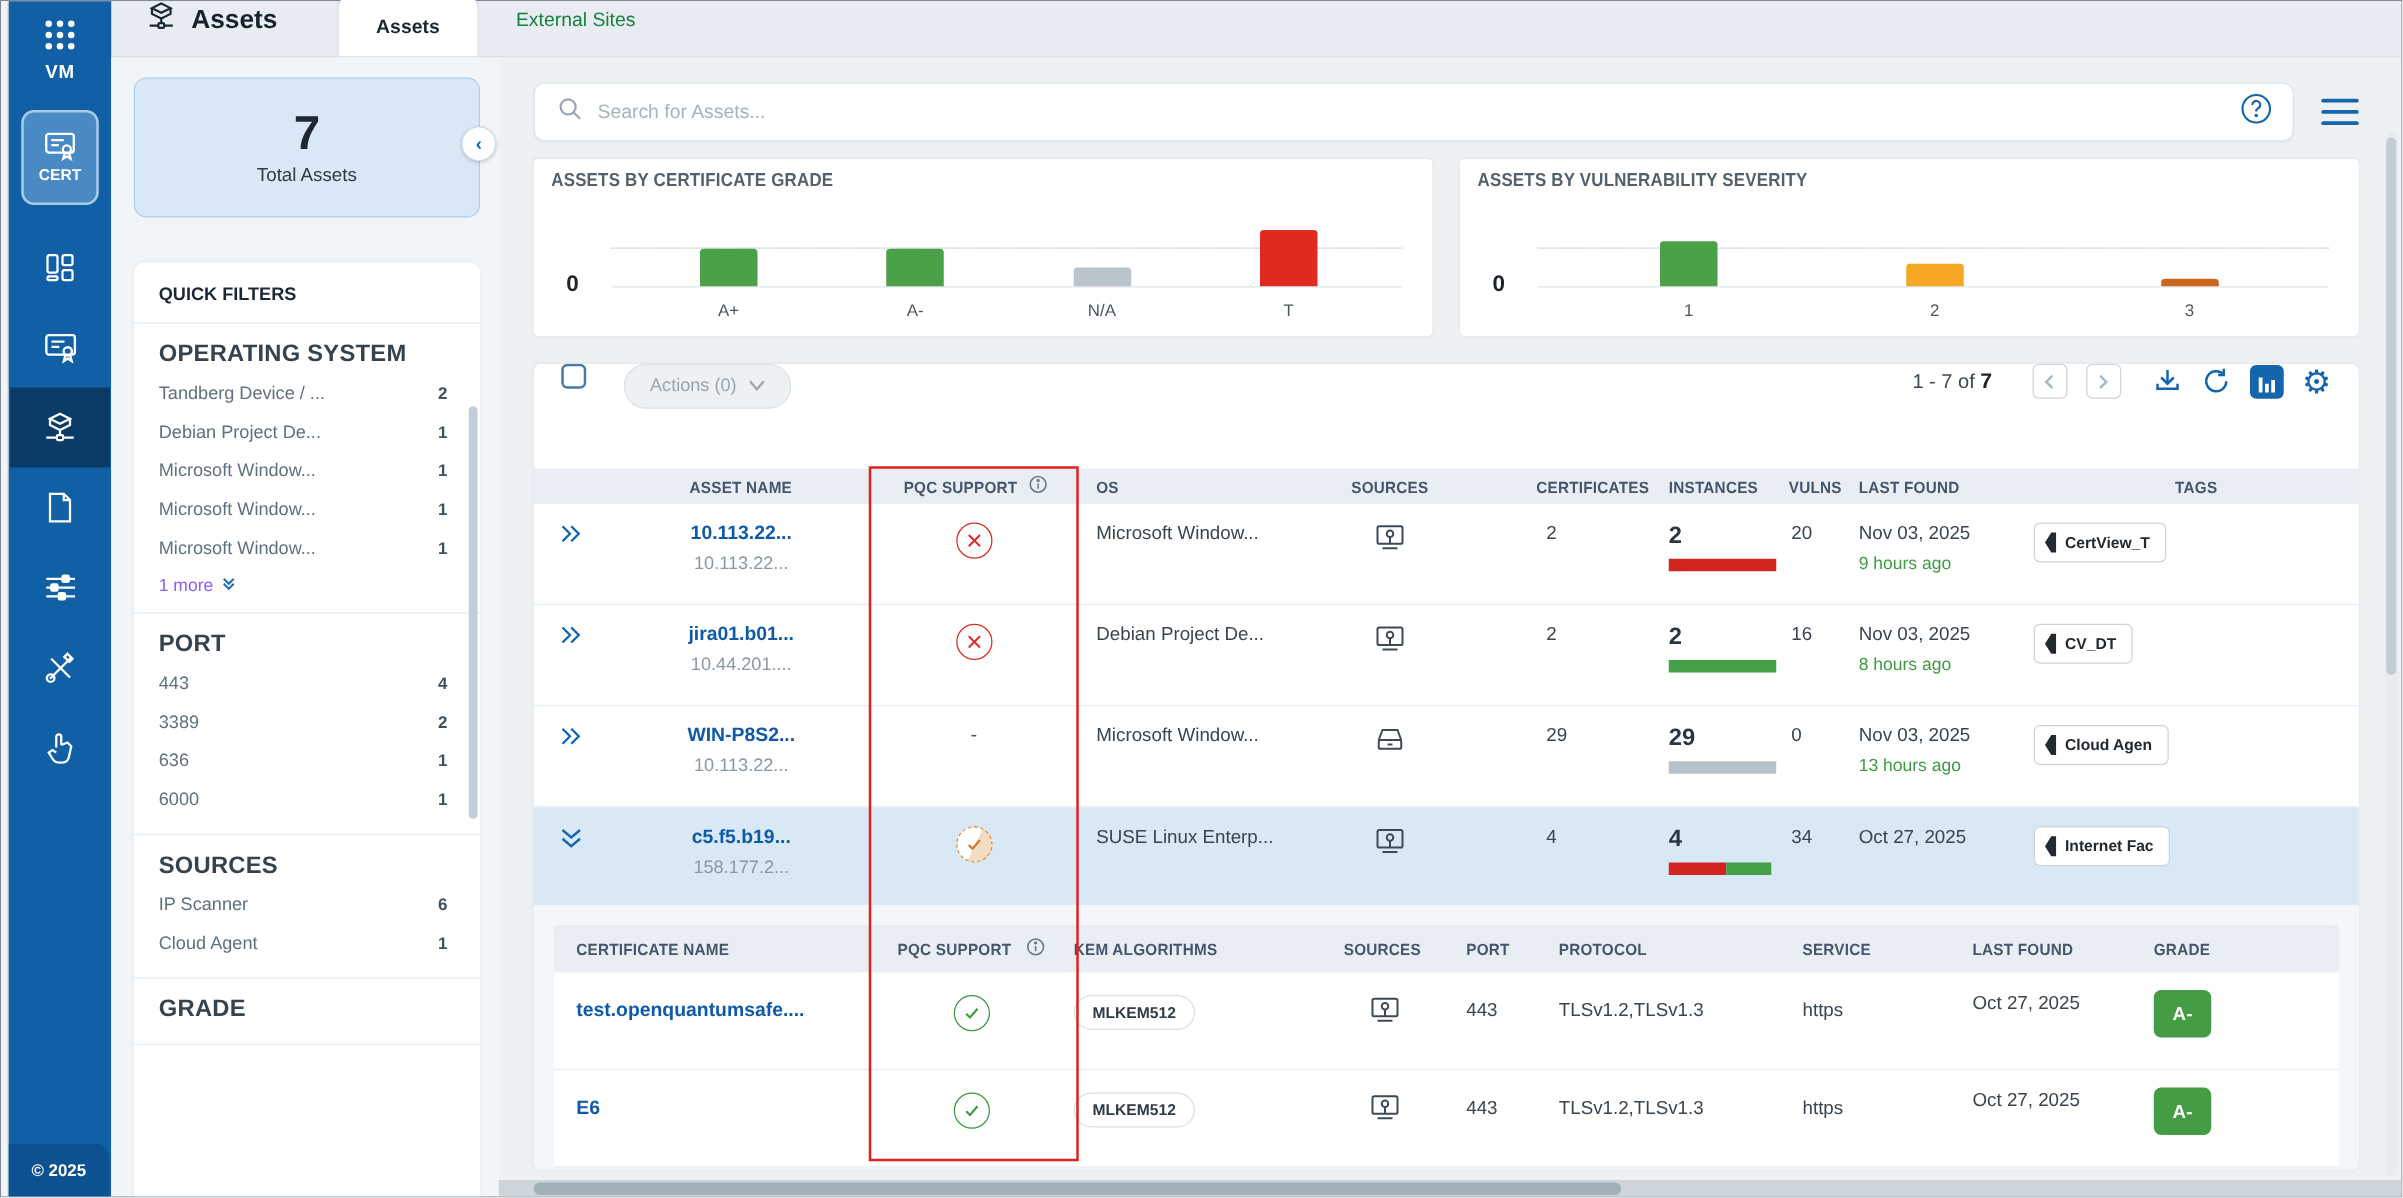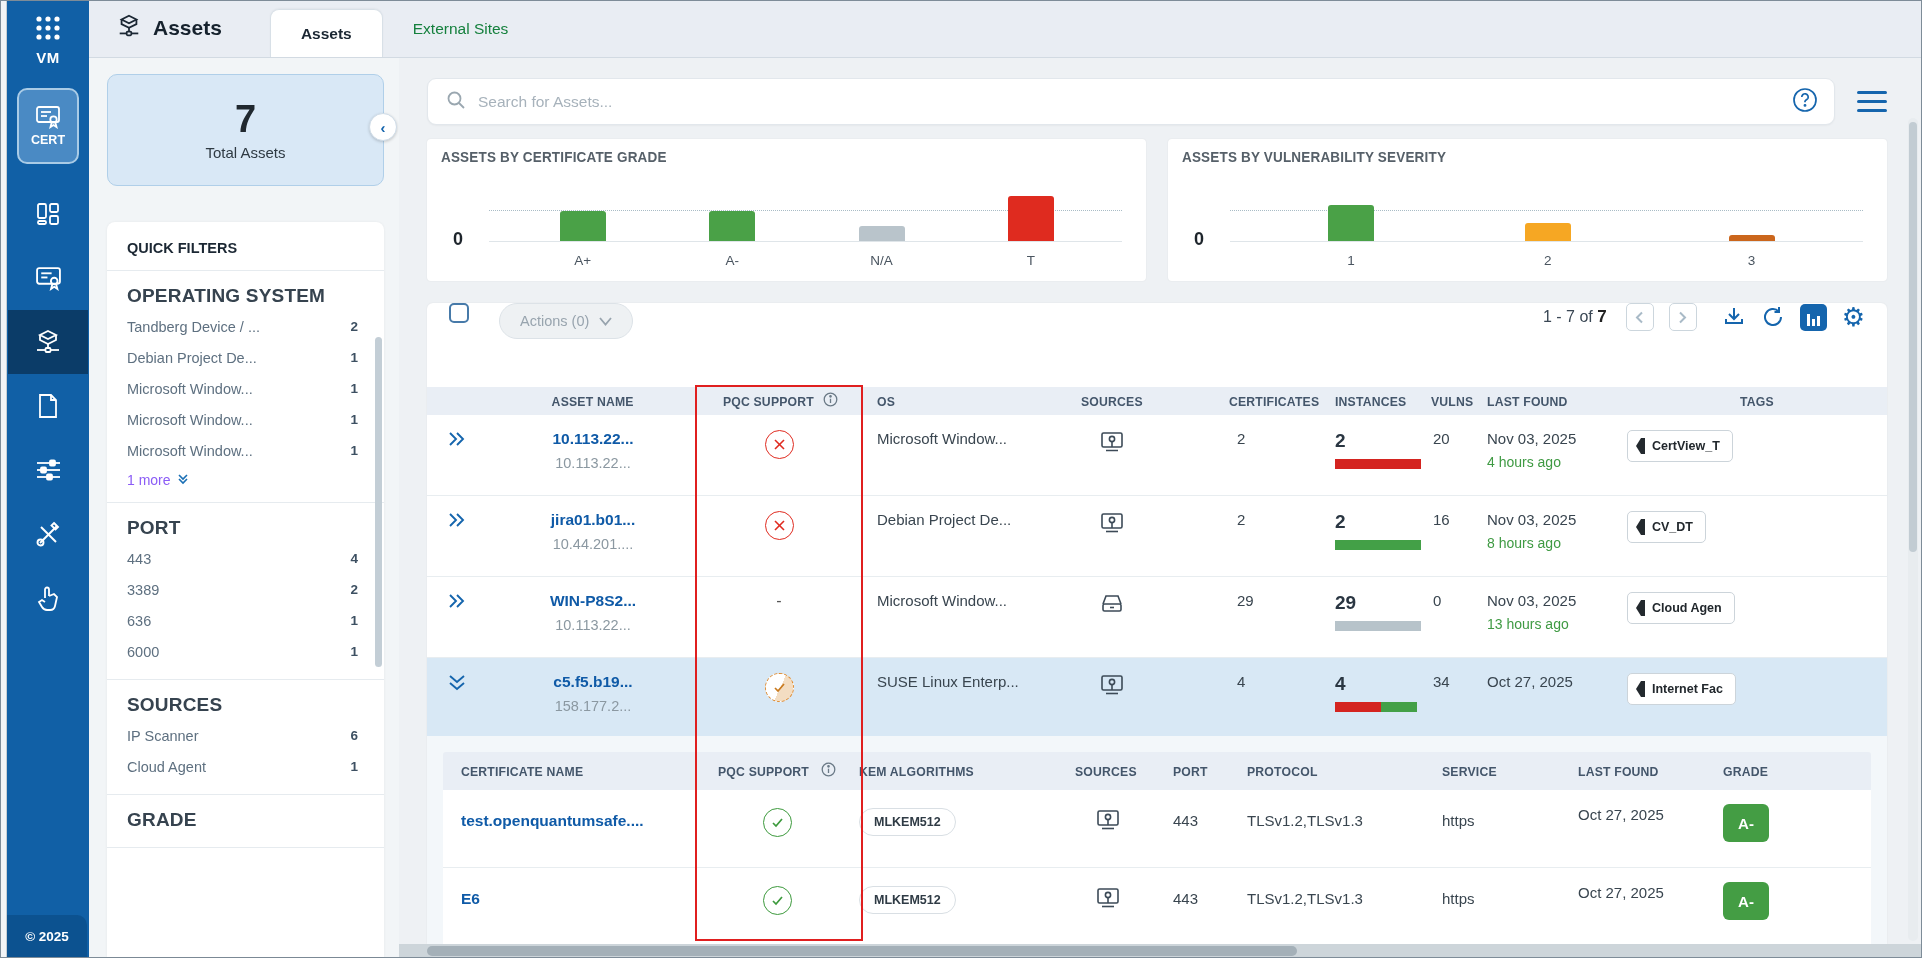--- a/index.html
+++ b/index.html
@@ -19,21 +19,21 @@
   .rail-item { width:80px; height:64px; display:flex; align-items:center; justify-content:center; }
   .rail-item.first { margin-top:18px; }
   .rail-item.active { background:#0b3c68; }
   .rail-foot { position:absolute; bottom:0; left:0; width:80px; height:42px; background:#0c5290; border-top-right-radius:10px;
     color:#fff; font-size:13.5px; font-weight:bold; display:flex; align-items:center; justify-content:center; }
 
   
   .rightside { flex:1; display:flex; flex-direction:column; min-width:0; }
 
   
-  .topstrip { height:57px; background:#e9edf3; border-bottom:1px solid #d2dae2; display:flex; align-items:flex-end; flex-shrink:0; }
+  .topstrip { height:45px; background:#e9edf3; border-bottom:1px solid #d2dae2; display:flex; align-items:flex-end; flex-shrink:0; }
   .title-wrap { display:flex; align-items:center; gap:10px; padding:0 26px 14px 26px; }
   .page-title { font-size:21px; font-weight:bold; color:#16222d; }
   .tabs { display:flex; align-items:flex-end; height:57px; margin-left:22px; }
   .tab { font-size:15.5px; color:#15803d; padding:0 30px; height:57px; display:flex; align-items:center; }
   .tab.active { background:#fff; border:1px solid #d8e0e7; border-bottom:none; border-radius:9px 9px 0 0; height:48px;
     font-weight:bold; color:#1b2733; box-shadow:0 -1px 2px rgba(0,0,0,.04); }
 
   .body-row { flex:1; display:flex; min-height:0; }
 
   
@@ -78,21 +78,21 @@
   .bar-lbl { position:absolute; bottom:2px; width:60px; text-align:center; font-size:13.5px; color:#4a5560; }
 
   
   .table-card { margin-top:22px; background:#fff; border-radius:6px; position:relative; height:645px; overflow:hidden;
     box-shadow:0 0 2px rgba(0,0,0,.07); }
   .toolbar { height:84px; display:flex; align-items:flex-start; padding:0 22px; }
   .checkbox { width:20px; height:20px; border:2px solid #477aa9; border-radius:5px; background:#fff; }
   .actions-btn { margin-left:30px; background:#eef1f3; border:1px solid #dce2e7; border-radius:19px; padding:9px 20px;
     color:#98a4ae; font-size:14.5px; display:flex; align-items:center; gap:10px; }
   .tb-right { margin-left:auto; display:flex; align-items:center; gap:15px; }
-  .pag-text { font-size:16px; color:#3a4754; margin-right:4px; }
+  .pag-text { font-size:16px; color:#3a4754; margin-right:17px; }
   .pag-text b { font-size:17px; color:#222; }
   .pag-btn { width:28px; height:28px; border:1px solid #ccd6dd; border-radius:5px; background:#fff; display:flex;
     align-items:center; justify-content:center; }
   .icon-btn { display:flex; align-items:center; justify-content:center; }
   .chart-toggle { width:27px; height:27px; background:#1565ad; border-radius:5px; display:flex; align-items:flex-end;
     justify-content:center; gap:2px; padding-bottom:5px; }
   .chart-toggle i { display:block; width:3px; background:#fff; }
   .gear { font-size:26px; color:#1565ad; line-height:1; }
 
   .grid-main { display:grid; grid-template-columns:60px 212px 160px 188px 130px 150px 100px 60px 140px 1fr; }
@@ -559,21 +559,21 @@
             <div class="num-cell">2</div>
             <div class="inst-cell">
               <div class="inst-num">2</div>
               <div class="inst-bars">
                   <span style="width:86px;background:#d42420"></span>
                 </div>
             </div>
             <div class="vuln-cell">20</div>
             <div>
               <div class="lf-date">Nov 03, 2025</div>
-              <div class="lf-rel">4 hours ago</div>
+              <div class="lf-rel">9 hours ago</div>
             </div>
             <div>
               <span class="tag-chip">
                 <svg width="9" height="18" viewBox="0 0 9 18">
                     <path d="M0 9 L5 1 H9 V17 H5 Z" fill="#23292e"></path>
                   </svg>
                 <span>CertView_T</span>
               </span>
             </div>
           </div>

